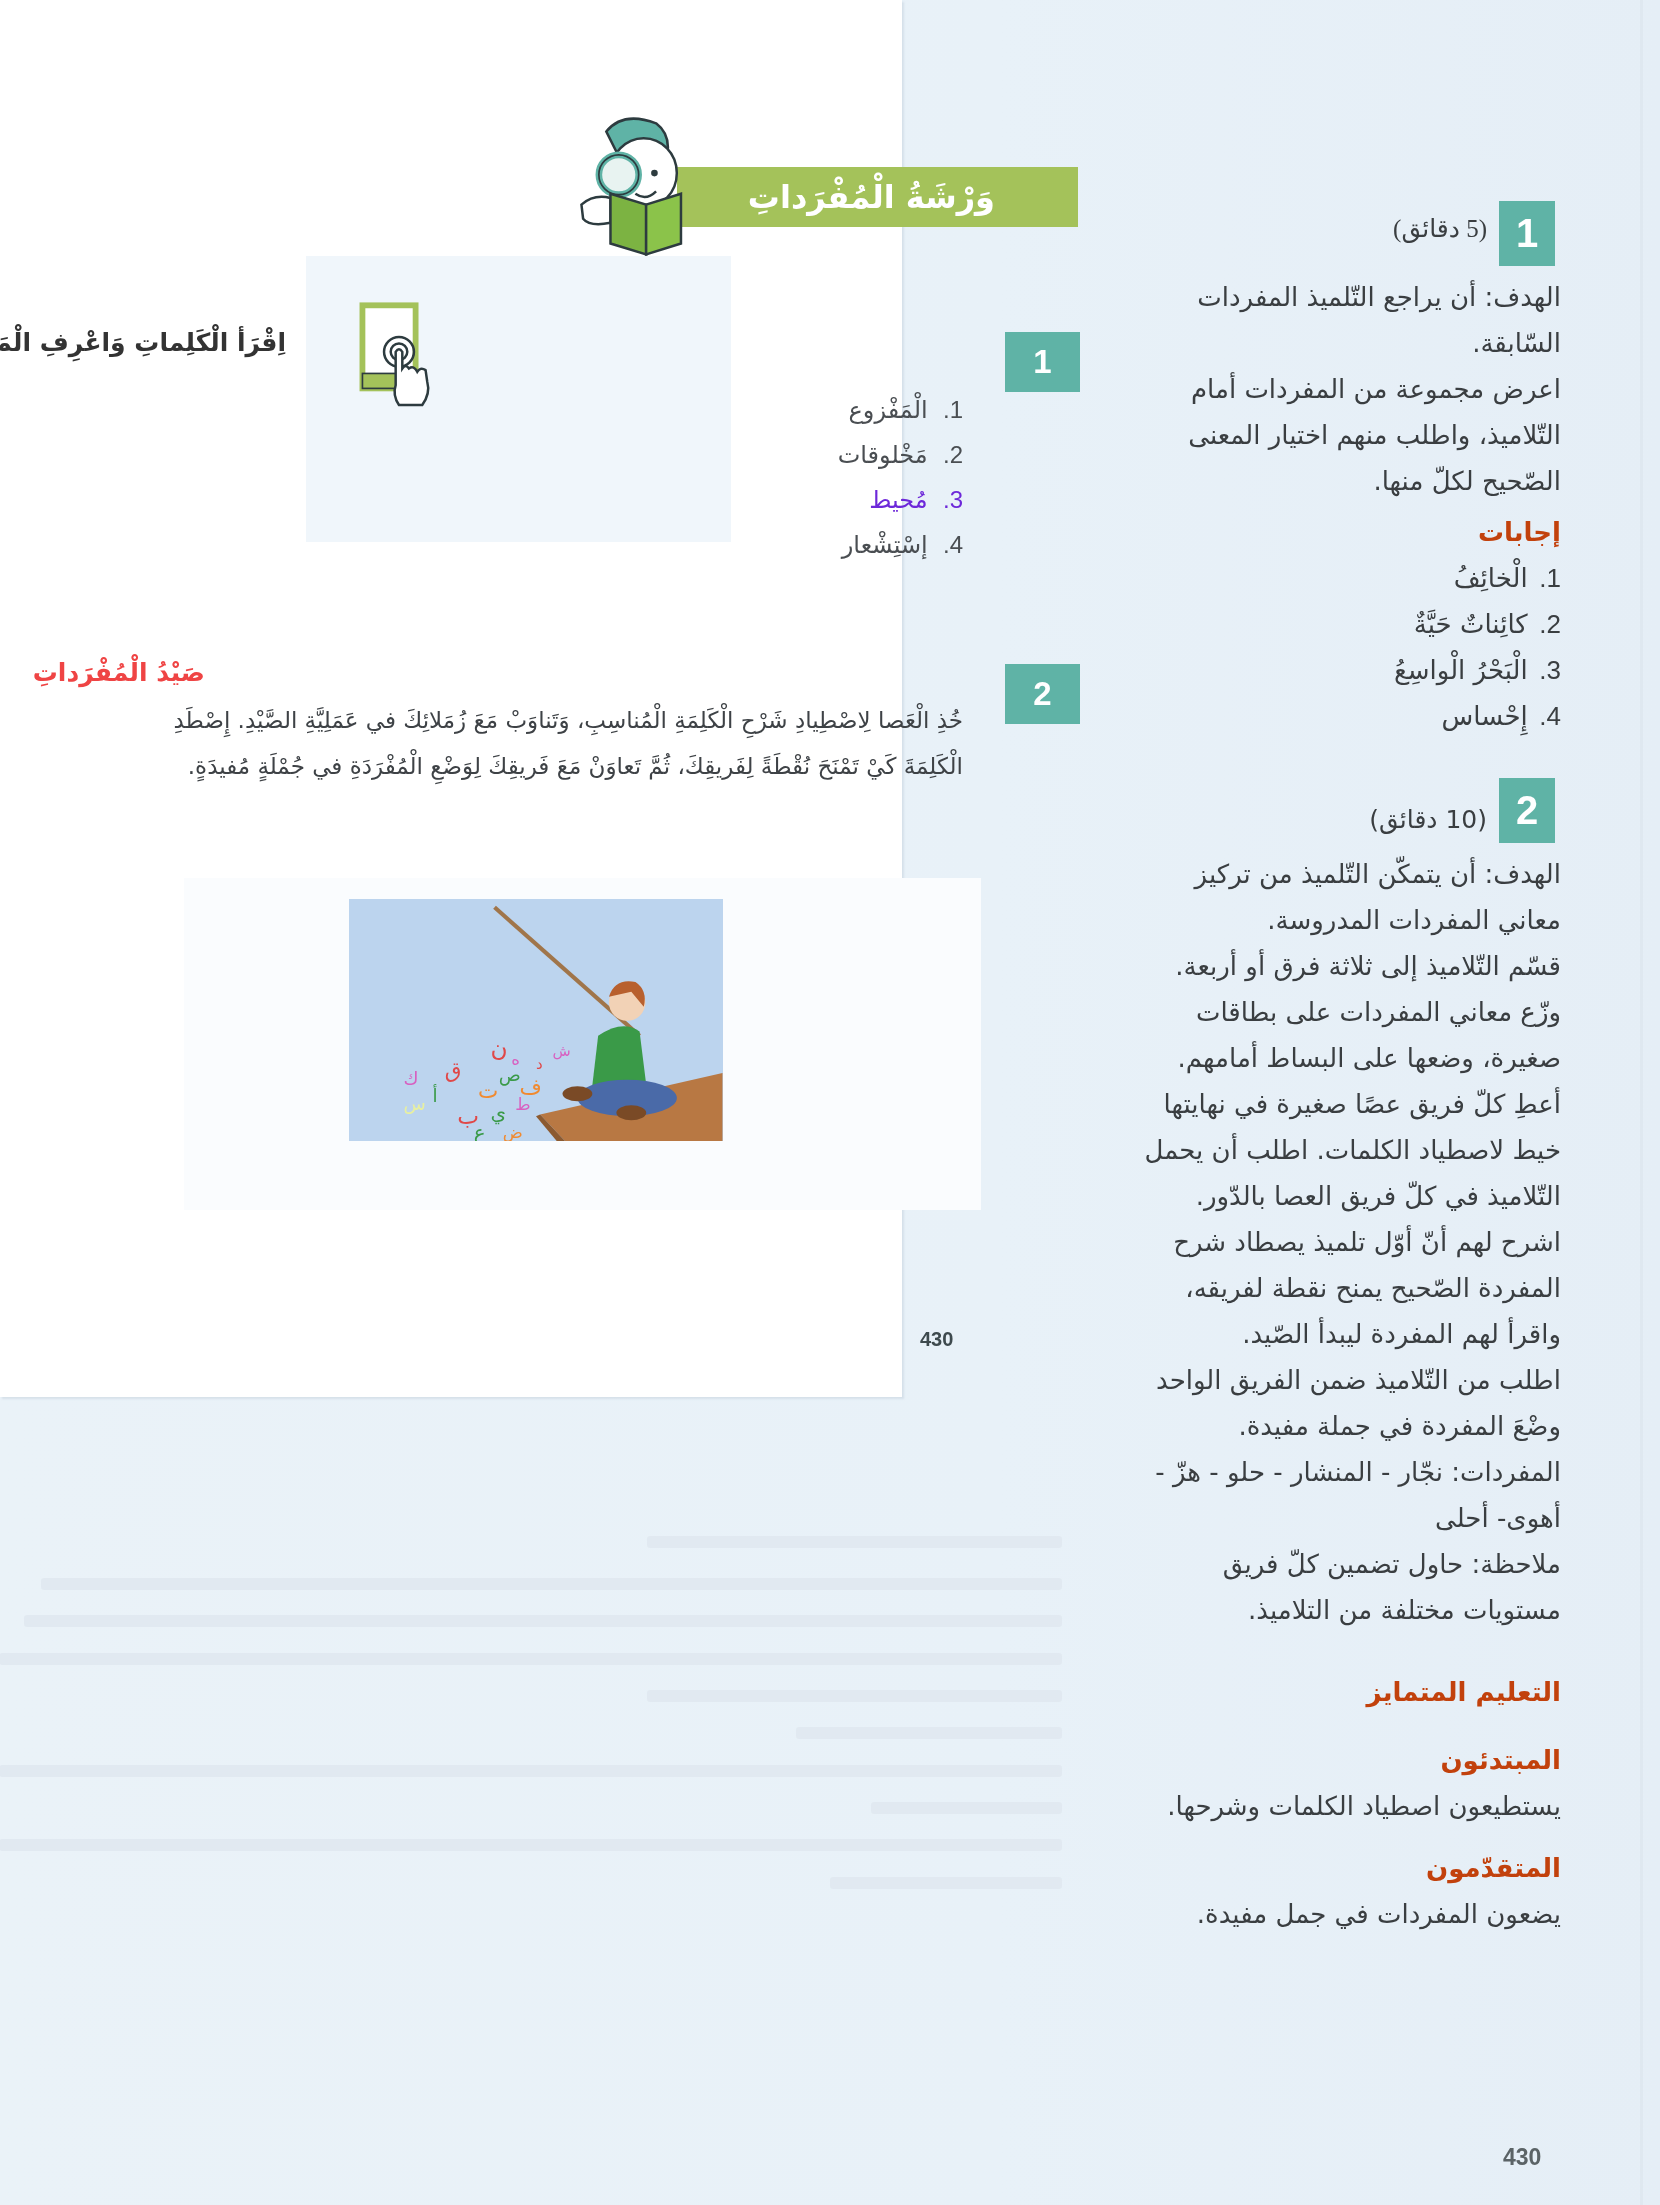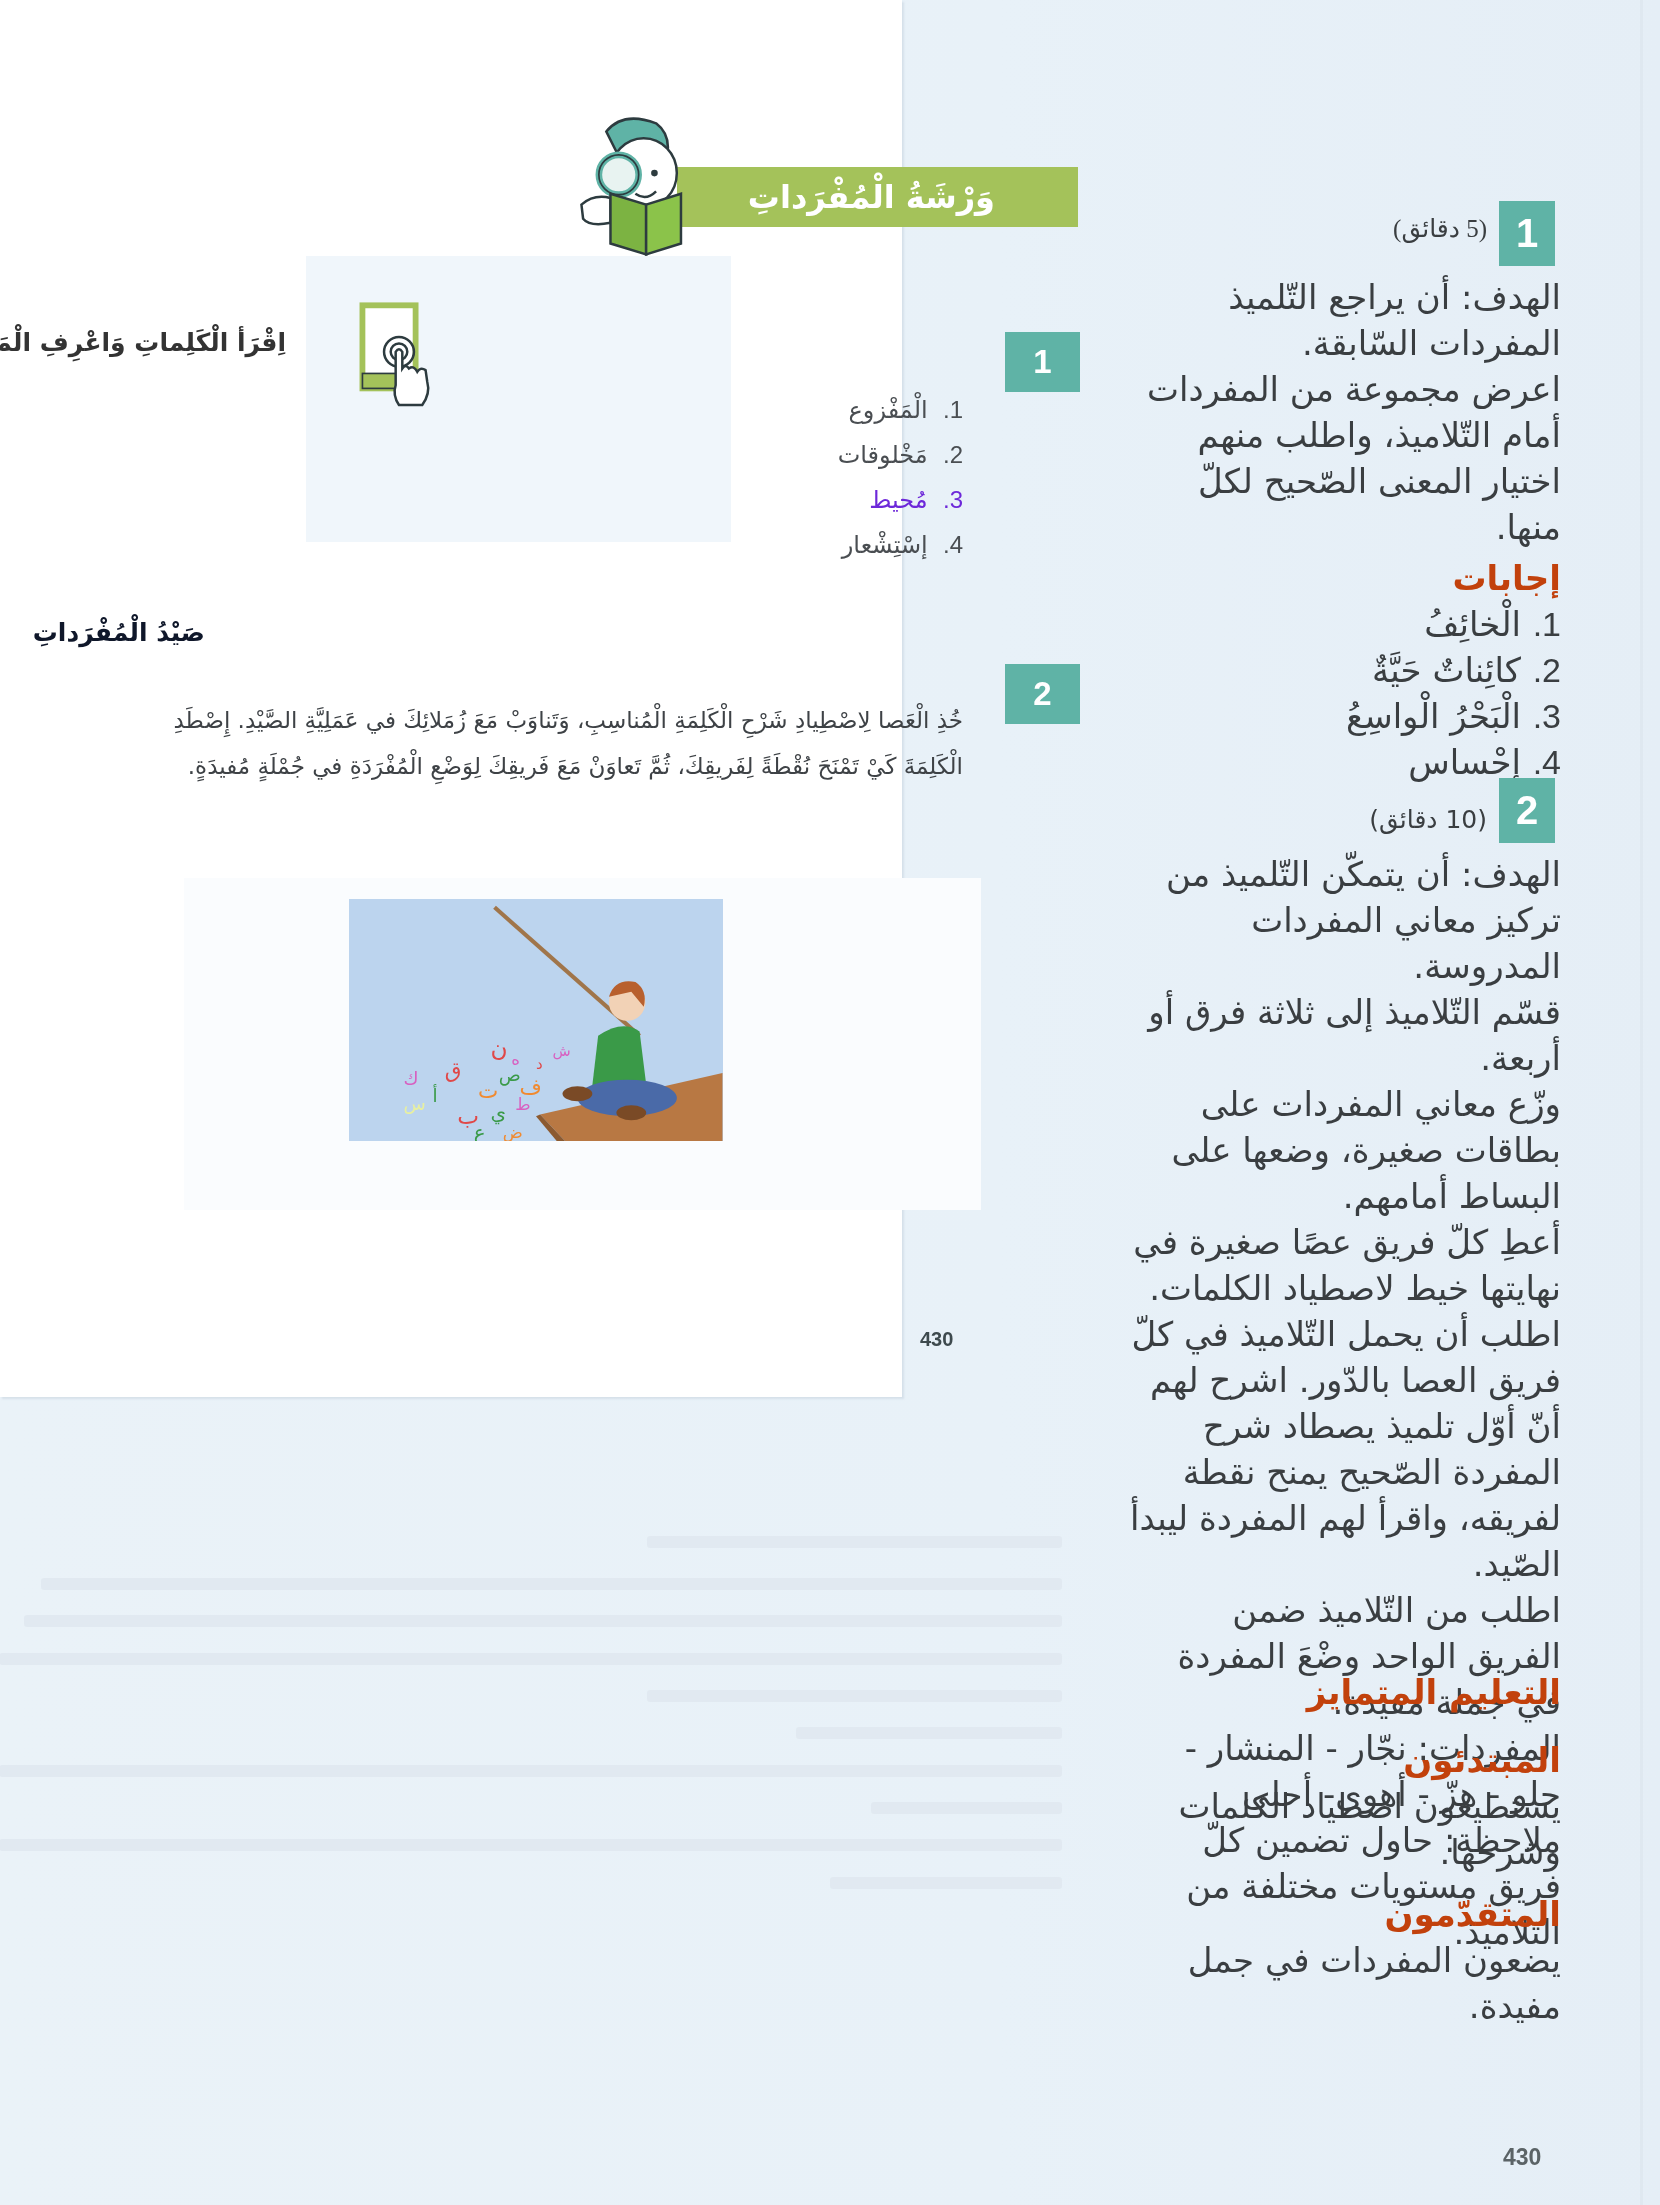--- a/index.html
+++ b/index.html
@@ -41,32 +41,32 @@
   }
   .q1-badge { left: 1005px; top: 332px; width: 75px; height: 60px; }
   .q2-badge { left: 1005px; top: 664px; width: 75px; height: 60px; }
 
   .tablet-icon { position: absolute; left: 359px; top: 302px; width: 75px; height: 108px; }
 
   .rtl { direction: rtl; text-align: right; }
   .q1-instruction { position: absolute; right: 616px; top: 328px; font-size: 25px; font-weight: bold; color: #333; white-space: nowrap; }
   .q1-list-wrap { position: absolute; left: 714px; top: 387px; width: 249px; }
 
-  .q2-title { position: absolute; right: 697px; top: 618px; font-size: 25px; font-weight: bold; color: #0f172a; white-space: nowrap; }
+  .q2-title { position: absolute; right: 697px; top: 658px; font-size: 25px; font-weight: bold; color: #ef4444; white-space: nowrap; }
   .q2-body { position: absolute; left: 133px; width: 830px; top: 697px; font-size: 23px; line-height: 46px; color: #3e4246; }
 
   .fishing-img { position: absolute; left: 349px; top: 899px; width: 374px; height: 242px; background: #bcd4ee; overflow: hidden; }
   .inner-page-number { position: absolute; left: 920px; top: 1328px; font-size: 20px; font-weight: bold; color: #3e4a4e; font-family: "Liberation Sans", sans-serif; }
   .t-badge { position: absolute; background: #5fb3a6; color: #fff; font-family: "Liberation Sans", sans-serif; font-weight: bold; font-size: 40px; display: flex; align-items: center; justify-content: center; }
   .t1-badge { left: 1499px; top: 201px; width: 56px; height: 65px; }
   .t2-badge { left: 1499px; top: 778px; width: 56px; height: 65px; }
   .t-duration { position: absolute; font-size: 25px; color: #3a3e41; direction: rtl; white-space: nowrap; }
   .t1-duration { right: 174px; top: 214px; font-family: Liberation Serif, serif; }
   .t2-duration { right: 174px; top: 805px; }
-  .t-block { position: absolute; right: 100px; width: 432px; font-size: 34px; line-height: 46px; color: #3a3e41; direction: rtl; text-align: right; }
+  .t-block { position: absolute; right: 100px; width: 432px; font-size: 26px; line-height: 46px; color: #3a3e41; direction: rtl; text-align: right; }
   .t-heading { font-weight: bold; color: #c2410c; }
   .t-list { margin: 0; padding: 0; list-style: none; }
   .t-list li { display: flex; flex-direction: row; justify-content: flex-start; gap: 11.6px; }
   .page-number { position: absolute; left: 1503px; top: 2144px; font-size: 23px; font-weight: bold; color: #5b6366; font-family: "Liberation Sans", sans-serif; }
 </style>
 </head>
 <body>
 
 <div class="outer-page">
   <div class="gutter-line"></div>

